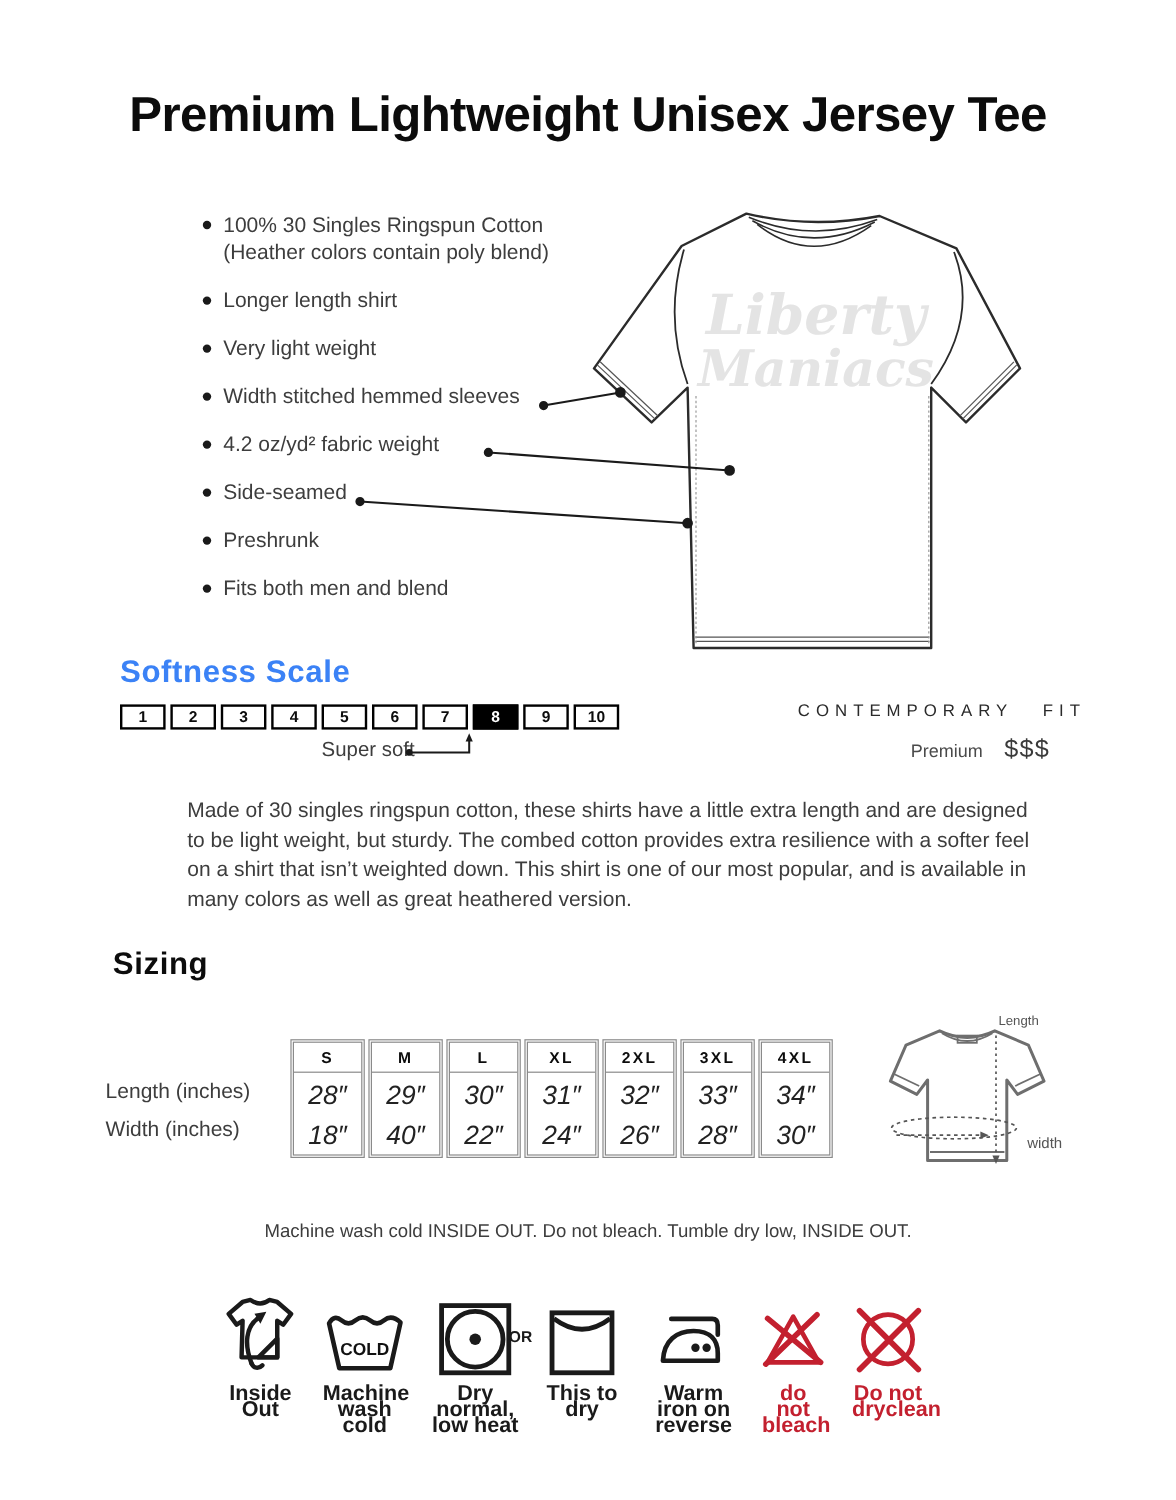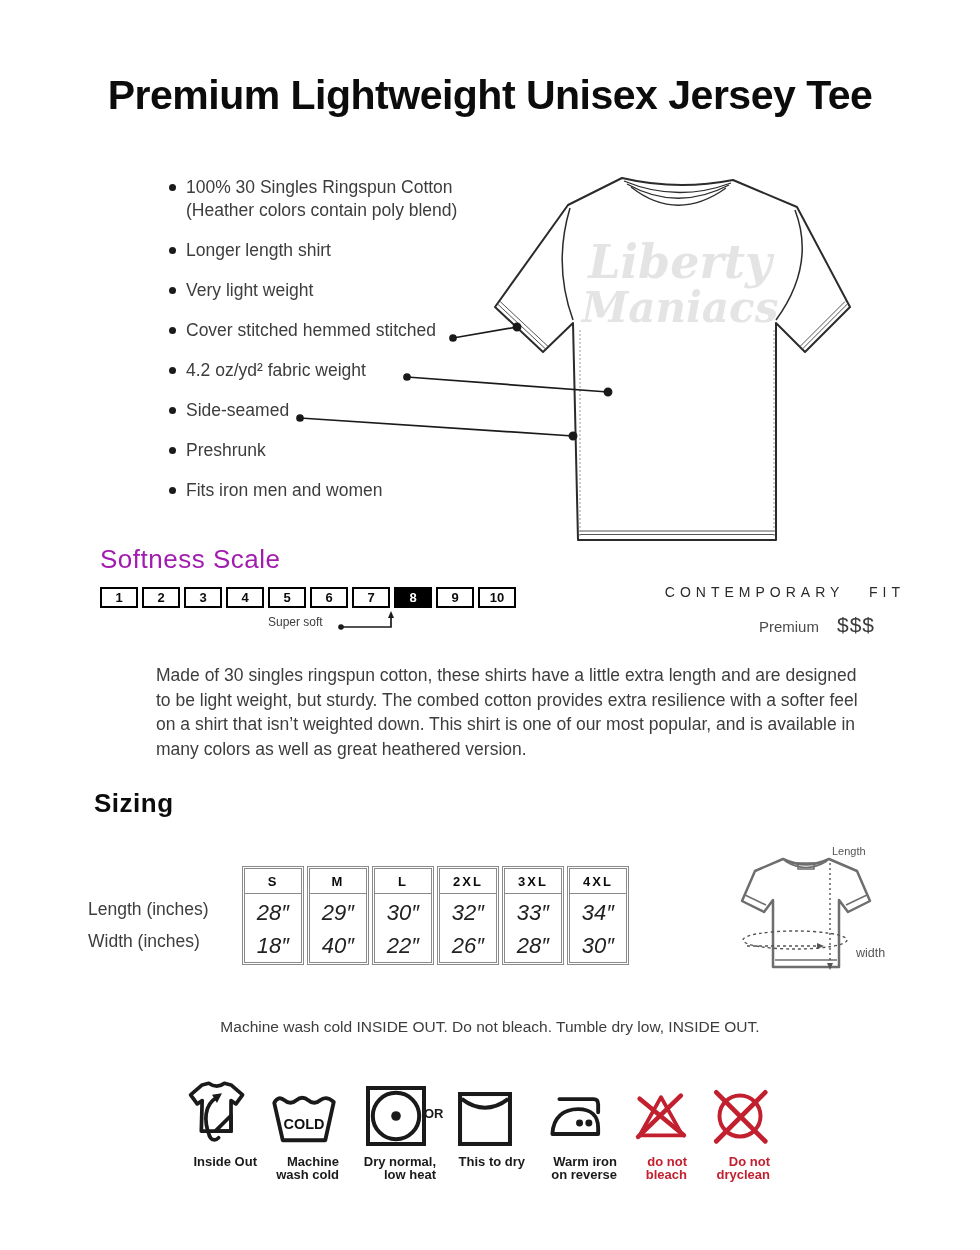--- a/index.html
+++ b/index.html
@@ -25,28 +25,28 @@
   .features li::before{
     content:"";position:absolute;left:-17px;top:8px;width:7px;height:7px;
     border-radius:50%;background:#1a1a1a;
   }
 
   
   .shirt-svg{left:480px;top:160px;}
   .overlay-svg{left:0;top:0;pointer-events:none;z-index:5;}
 
   
-  .softness-title{left:100px;top:544px;font-size:26px;font-weight:400;color:#a21caf;letter-spacing:0.5px;}
+  .softness-title{left:100px;top:544px;font-size:26px;font-weight:700;color:#3b82f6;letter-spacing:0.5px;}
   .scale{left:100px;top:587px;display:flex;gap:4px;}
   .scale-box{
     width:34px;height:17px;border:2px solid #000;display:flex;align-items:center;justify-content:center;
     font-size:13px;font-weight:700;color:#0c0c0c;background:#fff;
   }
   .scale-box.selected{background:#000;color:#fff;}
-  .supersoft{left:268px;top:615px;font-size:12px;color:#3d3d3d;}
+  .supersoft{left:268px;top:615px;font-size:17px;color:#3d3d3d;}
 
   
   .fit-line{top:584px;right:75px;font-size:14px;letter-spacing:5px;word-spacing:16px;color:#2a2a2a;}
   .premium-row{top:613px;right:105px;display:flex;align-items:baseline;}
   .premium-tier{font-size:15px;color:#4a4a4a;}
   .premium-price{font-size:21px;color:#3a3a3a;margin-left:18px;letter-spacing:1px;}
 
   
   .description{left:156px;top:663px;width:706px;font-size:17.5px;line-height:24.5px;color:#3d3d3d;}
 
@@ -73,40 +73,40 @@
   .diag-label{position:absolute;color:#555;font-size:11px;}
   .diag-label.len{left:97px;top:2px;}
   .diag-label.wid{left:121px;top:103px;font-size:12.5px;}
 
   
   .care-note{top:1018px;left:0;width:980px;text-align:center;font-size:15.5px;color:#3d3d3d;}
   .care-row{top:1078px;left:0;width:980px;height:120px;}
   .care-item{position:absolute;display:flex;flex-direction:column;align-items:center;}
   .care-item .icon-slot{display:flex;align-items:flex-end;justify-content:center;height:70px;}
   .care-label{
-    margin-top:7px;font-size:13px;line-height:13px;font-weight:700;text-align:right;color:#1a1a1a;
+    margin-top:7px;font-size:18px;line-height:13px;font-weight:700;text-align:center;color:#1a1a1a;
   }
   .care-label.red{color:#c3202f;}
   .or-label{position:absolute;left:424px;top:28px;font-size:13px;font-weight:700;color:#1a1a1a;}
 </style>
 </head>
 <body>
 
 <div class="abs title">Premium Lightweight Unisex Jersey Tee</div>
 
 <div class="abs features">
   <ul>
     <li>100% 30 Singles Ringspun Cotton (Heather colors contain poly blend)</li>
     <li>Longer length shirt</li>
     <li>Very light weight</li>
-    <li>Cover stitched hemmed stitched</li>
+    <li>Width stitched hemmed sleeves</li>
     <li>4.2 oz/yd² fabric weight</li>
     <li>Side-seamed</li>
     <li>Preshrunk</li>
-    <li>Fits iron men and women</li>
+    <li>Fits both men and blend</li>
   </ul>
 </div>
 
 <svg class="abs shirt-svg" width="420" height="400" viewBox="0 0 420 400">
   <g fill="#ffffff" stroke="#2b2b2b" stroke-width="2" stroke-linejoin="round">
     <path d="M142,18 Q197,31 253,20 L317,47 L370,147 L325,192 L296,163 L296,380 L98,380 L93,163 L63,192 L15,147 L88,45 Z"></path>
   </g>
   <g fill="none" stroke="#2b2b2b" stroke-width="1.3">
     <path d="M144,21 Q197,43 251,23"></path>
     <path d="M147,24 Q197,52 249,25"></path>
@@ -188,20 +188,25 @@
   </div>
   <div class="size-col">
     <div class="size-head">M</div>
     <div class="size-val first">29″</div>
     <div class="size-val">40″</div>
   </div>
   <div class="size-col">
     <div class="size-head">L</div>
     <div class="size-val first">30″</div>
     <div class="size-val">22″</div>
+  </div>
+  <div class="size-col">
+    <div class="size-head">XL</div>
+    <div class="size-val first">31″</div>
+    <div class="size-val">24″</div>
   </div>
   <div class="size-col">
     <div class="size-head">2XL</div>
     <div class="size-val first">32″</div>
     <div class="size-val">26″</div>
   </div>
   <div class="size-col">
     <div class="size-head">3XL</div>
     <div class="size-val first">33″</div>
     <div class="size-val">28″</div>

